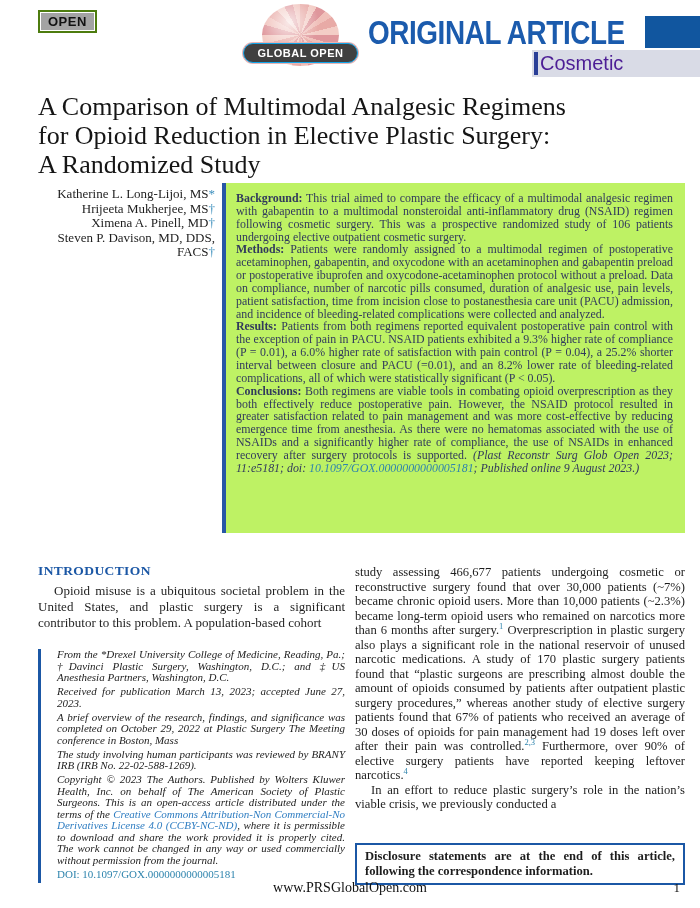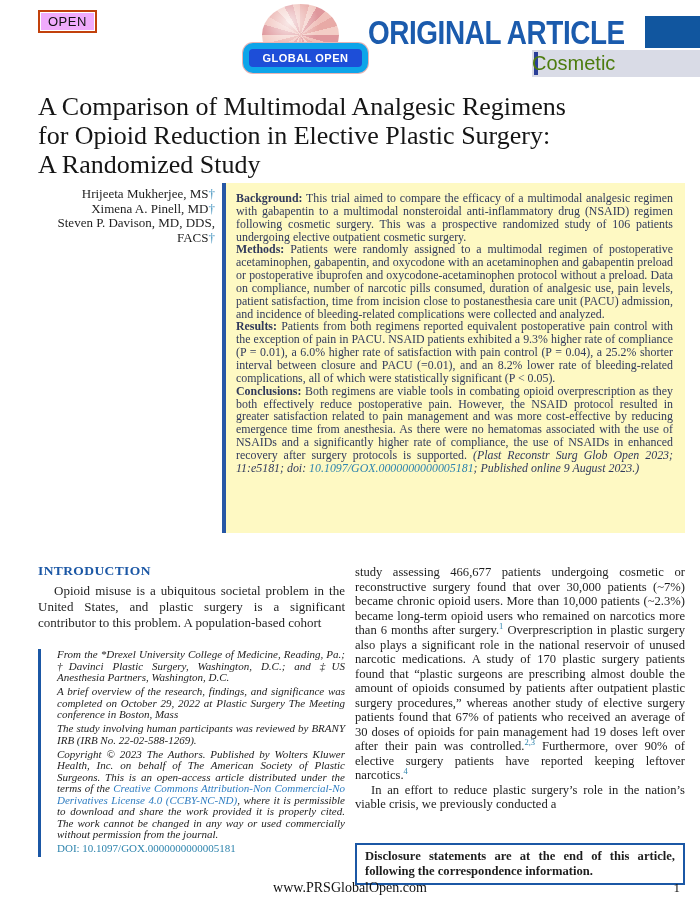--- a/index.html
+++ b/index.html
@@ -1,57 +1,57 @@
 <!DOCTYPE html>
 <html><head>
 <meta charset="utf-8">
 <style>
   html,body { margin:0; padding:0; background:#fff; }
   .page { position:relative; width:700px; height:908px; background:#ffffff; overflow:hidden;
           font-family:"Liberation Serif", serif; color:#1f1f1f; }
 
   
   .open-badge { position:absolute; left:38px; top:10px; padding:2px 8px;
-    font-family:"Liberation Sans",sans-serif; font-weight:normal; font-size:13px; letter-spacing:.5px;
-    color:#111; background:#f0abfc; border:2px solid #c2410c; box-shadow:inset 0 0 0 1px #ffffff; }
+    font-family:"Liberation Sans",sans-serif; font-weight:bold; font-size:13px; letter-spacing:.5px;
+    color:#111; background:#a3a3a3; border:2px solid #4d7c0f; box-shadow:inset 0 0 0 1px #ffffff; }
 
   .logo { position:absolute; left:243px; top:4px; width:115px; height:64px; }
   .globe { position:absolute; left:19px; top:0; width:77px; height:62px; border-radius:50%;
     background:
       radial-gradient(circle at 35% 30%, rgba(255,255,255,.75), rgba(255,255,255,0) 45%),
       repeating-conic-gradient(#e8aaa6 0 16deg, #f3cdc6 16deg 30deg, #df979c 30deg 46deg, #f0c0ba 46deg 60deg);
   }
   .prs { position:absolute; left:0; right:0; top:4px; text-align:center;
     font-family:"Liberation Serif",serif; font-weight:bold; font-size:38px; line-height:1; color:#1e3d7e;
     letter-spacing:1px;
     text-shadow:-1px -1px 0 #fff, 1px -1px 0 #fff, -1px 1px 0 #fff, 1px 1px 0 #fff; }
-  .banner { position:absolute; left:0; top:39px; width:113px; height:18px; background:#1d4ed8;
-    border:6px solid #0ea5e9; border-radius:10px; box-shadow:0 0 0 1px #e7b4b4;
+  .banner { position:absolute; left:0; top:39px; width:113px; height:18px; background:#404040;
+    border:1px solid #0ea5e9; border-radius:10px; box-shadow:0 0 0 1px #e7b4b4;
     color:#fff; font-family:"Liberation Sans",sans-serif; font-weight:bold; font-size:11px;
     line-height:18px; text-align:center; letter-spacing:.5px; }
 
   .article-type { position:absolute; left:368px; top:13px; white-space:nowrap;
     font-family:"Liberation Sans",sans-serif; font-weight:bold; font-size:34px; color:#1b5bad;
     letter-spacing:-.5px; transform:scaleX(.82); transform-origin:left center; }
   .header-rect { position:absolute; left:645px; top:16px; width:55px; height:32px; background:#11569f; }
   .section-band { position:absolute; left:532px; top:50px; width:168px; height:27px; background:#d9dbe6; }
   .band-bar { position:absolute; left:2px; top:2px; width:4px; height:23px; background:#2a3f97; }
-  .band-text { position:absolute; left:0; top:2px; font-family:"Liberation Sans",sans-serif;
-    font-size:20px; color:#4d7c0f; }
+  .band-text { position:absolute; left:8px; top:2px; font-family:"Liberation Sans",sans-serif;
+    font-size:20px; color:#4c1d95; }
 
   
   .title { position:absolute; left:38px; top:92px; width:640px; font-size:26px; line-height:29px; color:#151515; }
   .title div { white-space:nowrap; }
   .authors { position:absolute; left:30px; top:187px; width:185px; text-align:right;
     font-size:13px; line-height:14.6px; color:#1d1d1d; }
   .author-marker { color:#3d8fbd; }
 
   
   .abstract { position:absolute; left:222px; top:183px; width:463px; height:350px; box-sizing:border-box;
-    background:#fef9c3; border-left:4px solid #2757a5; padding:9px 12px 8px 10px; color:#313a5c; }
+    background:#bef264; border-left:4px solid #2757a5; padding:9px 12px 8px 10px; color:#313a5c; }
   .abstract p { margin:0; font-size:11.9px; line-height:12.85px; text-align:justify; }
   .citation { font-style:italic; }
   .teal-link { color:#2e84ad; }
 
   
   .intro-col { position:absolute; left:38px; top:563px; width:307px; }
   .intro-heading { margin:0 0 4px 0; font-weight:bold; font-size:13.5px;
     letter-spacing:.4px; color:#1b57a5; }
   .intro-col .body { margin:0; font-size:13px; line-height:16px; text-align:justify; text-indent:16px; }
 
@@ -96,39 +96,41 @@
     <span class="band-text">Cosmetic</span>
   </div>
 
   <div class="title">
     <div>A Comparison of Multimodal Analgesic Regimens</div>
     <div>for Opioid Reduction in Elective Plastic Surgery:</div>
     <div>A Randomized Study</div>
   </div>
 
   <div class="authors">
+    <div><span>Katherine L. Long-Lijoi, MS</span><span class="author-marker">*</span></div>
     <div><span>Hrijeeta Mukherjee, MS</span><span class="author-marker">†</span></div>
     <div><span>Ximena A. Pinell, MD</span><span class="author-marker">†</span></div>
     <div><span>Steven P. Davison, MD, DDS, FACS</span><span class="author-marker">†</span></div>
   </div>
 
   <div class="abstract">
     <p><b>Background:</b><span> This trial aimed to compare the efficacy of a multimodal analgesic regimen with gabapentin to a multimodal nonsteroidal anti-inflammatory drug (NSAID) regimen following cosmetic surgery. This was a prospective randomized study of 106 patients undergoing elective outpatient cosmetic surgery.</span></p>
     <p><b>Methods:</b><span> Patients were randomly assigned to a multimodal regimen of postoperative acetaminophen, gabapentin, and oxycodone with an acetaminophen and gabapentin preload or postoperative ibuprofen and oxycodone-acetaminophen protocol without a preload. Data on compliance, number of narcotic pills consumed, duration of analgesic use, pain levels, patient satisfaction, time from incision close to postanesthesia care unit (PACU) admission, and incidence of bleeding-related complications were collected and analyzed.</span></p>
     <p><b>Results:</b><span> Patients from both regimens reported equivalent postoperative pain control with the exception of pain in PACU. NSAID patients exhibited a 9.3% higher rate of compliance (P = 0.01), a 6.0% higher rate of satisfaction with pain control (P = 0.04), a 25.2% shorter interval between closure and PACU (=0.01), and an 8.2% lower rate of bleeding-related complications, all of which were statistically significant (P &lt; 0.05).</span></p>
     <p><b>Conclusions:</b><span> Both regimens are viable tools in combating opioid overprescription as they both effectively reduce postoperative pain. However, the NSAID protocol resulted in greater satisfaction related to pain management and was more cost-effective by reducing emergence time from anesthesia. As there were no hematomas associated with the use of NSAIDs and a significantly higher rate of compliance, the use of NSAIDs in enhanced recovery after surgery protocols is supported. </span><span class="citation"><span>(Plast Reconstr Surg Glob Open 2023; 11:e5181; doi: </span><span class="teal-link">10.1097/GOX.0000000000005181</span><span>; Published online 9 August 2023.)</span></span></p>
   </div>
 
   <div class="intro-col">
     <p class="intro-heading">INTRODUCTION</p>
     <p class="body">Opioid misuse is a ubiquitous societal problem in the United States, and plastic surgery is a significant contributor to this problem. A population-based cohort</p>
   </div>
 
   <div class="footnotes">
     <p>From the *Drexel University College of Medicine, Reading, Pa.; †Davinci Plastic Surgery, Washington, D.C.; and ‡US Anesthesia Partners, Washington, D.C.</p>
+    <p>Received for publication March 13, 2023; accepted June 27, 2023.</p>
     <p>A brief overview of the research, findings, and significance was completed on October 29, 2022 at Plastic Surgery The Meeting conference in Boston, Mass</p>
     <p>The study involving human participants was reviewed by BRANY IRB (IRB No. 22-02-588-1269).</p>
     <p><span>Copyright © 2023 The Authors. Published by Wolters Kluwer Health, Inc. on behalf of The American Society of Plastic Surgeons. This is an open-access article distributed under the terms of the </span><span class="fn-link">Creative Commons Attribution-Non Commercial-No Derivatives License 4.0 (CCBY-NC-ND)</span><span>, where it is permissible to download and share the work provided it is properly cited. The work cannot be changed in any way or used commercially without permission from the journal.</span></p>
     <p class="fn-doi">DOI: 10.1097/GOX.0000000000005181</p>
   </div>
 
   <div class="right-col">
     <p><span>study assessing 466,677 patients undergoing cosmetic or reconstructive surgery found that over 30,000 patients (~7%) became chronic opioid users. More than 10,000 patients (~2.3%) became long-term opioid users who remained on narcotics more than 6 months after surgery.</span><sup class="ref">1</sup><span> Overprescription in plastic surgery also plays a significant role in the national reservoir of unused narcotic medications. A study of 170 plastic surgery patients found that “plastic surgeons are prescribing almost double the amount of opioids consumed by patients after outpatient plastic surgery procedures,” whereas another study of elective surgery patients found that 67% of patients who received an average of 30 doses of opioids for pain management had 19 doses left over after their pain was controlled.</span><sup class="ref">2,3</sup><span> Furthermore, over 90% of elective surgery patients have reported keeping leftover narcotics.</span><sup class="ref">4</sup></p>
     <p class="indent">In an effort to reduce plastic surgery’s role in the nation’s viable crisis, we previously conducted a</p>
   </div>

